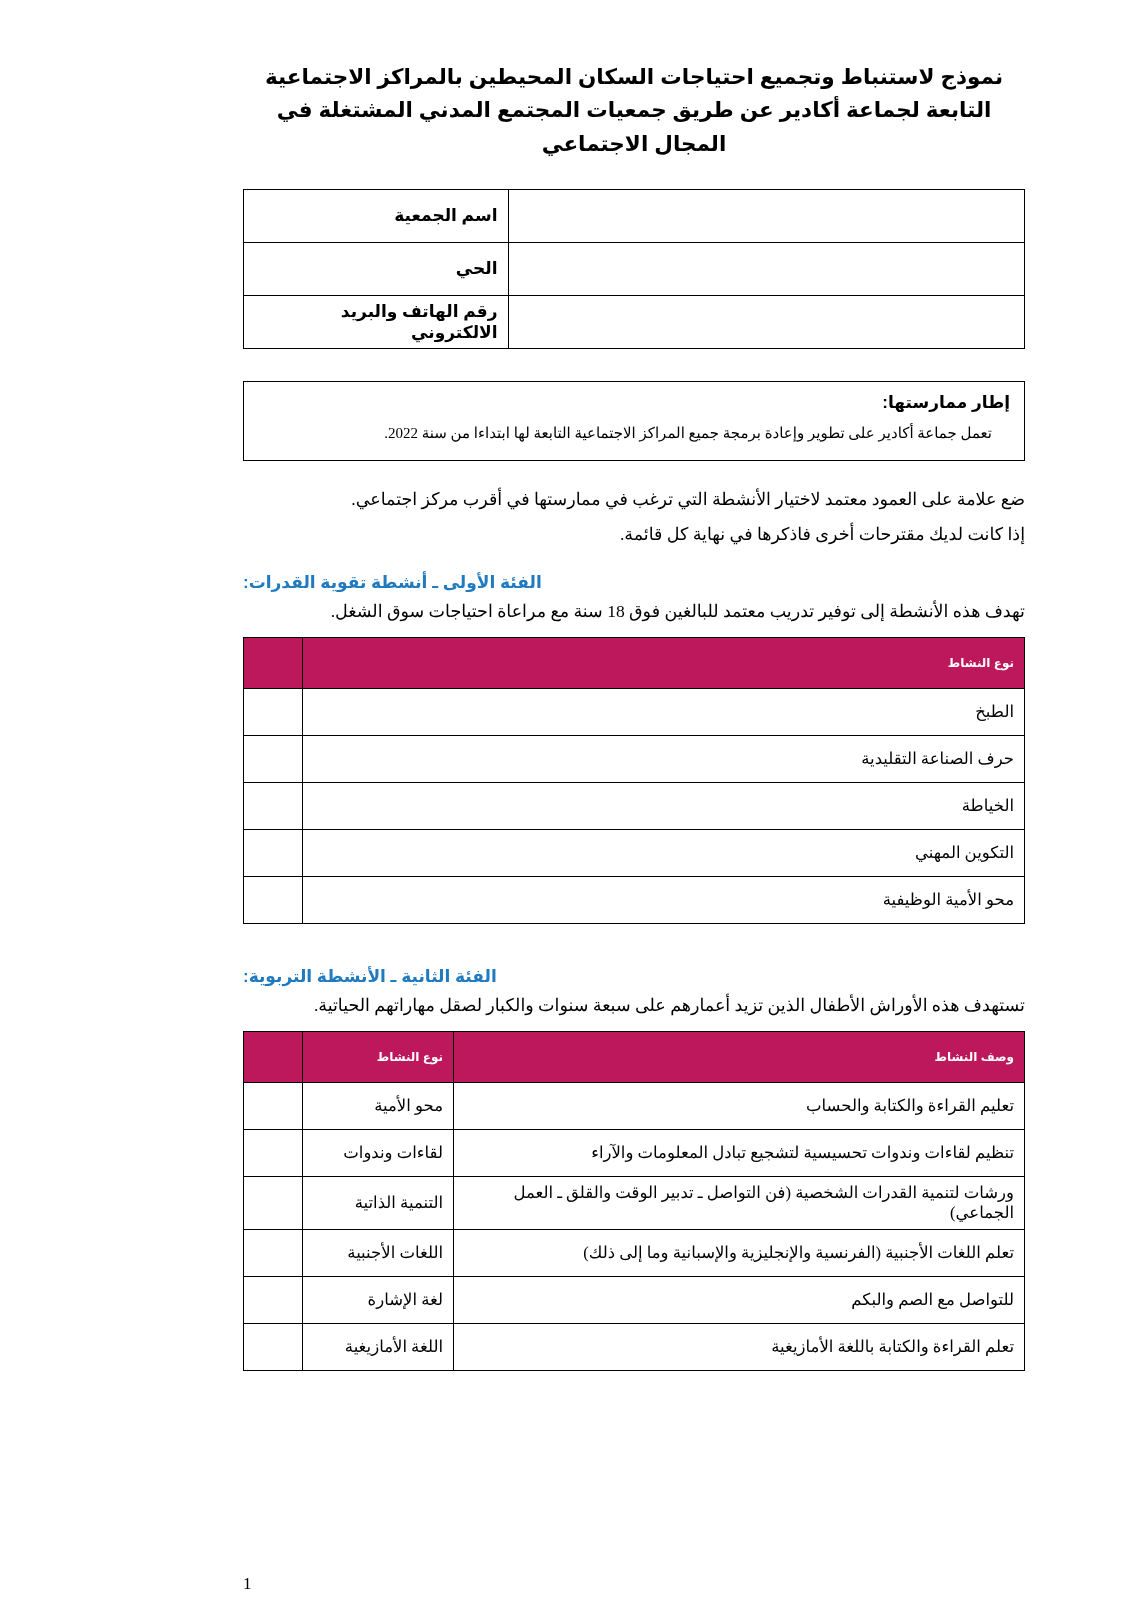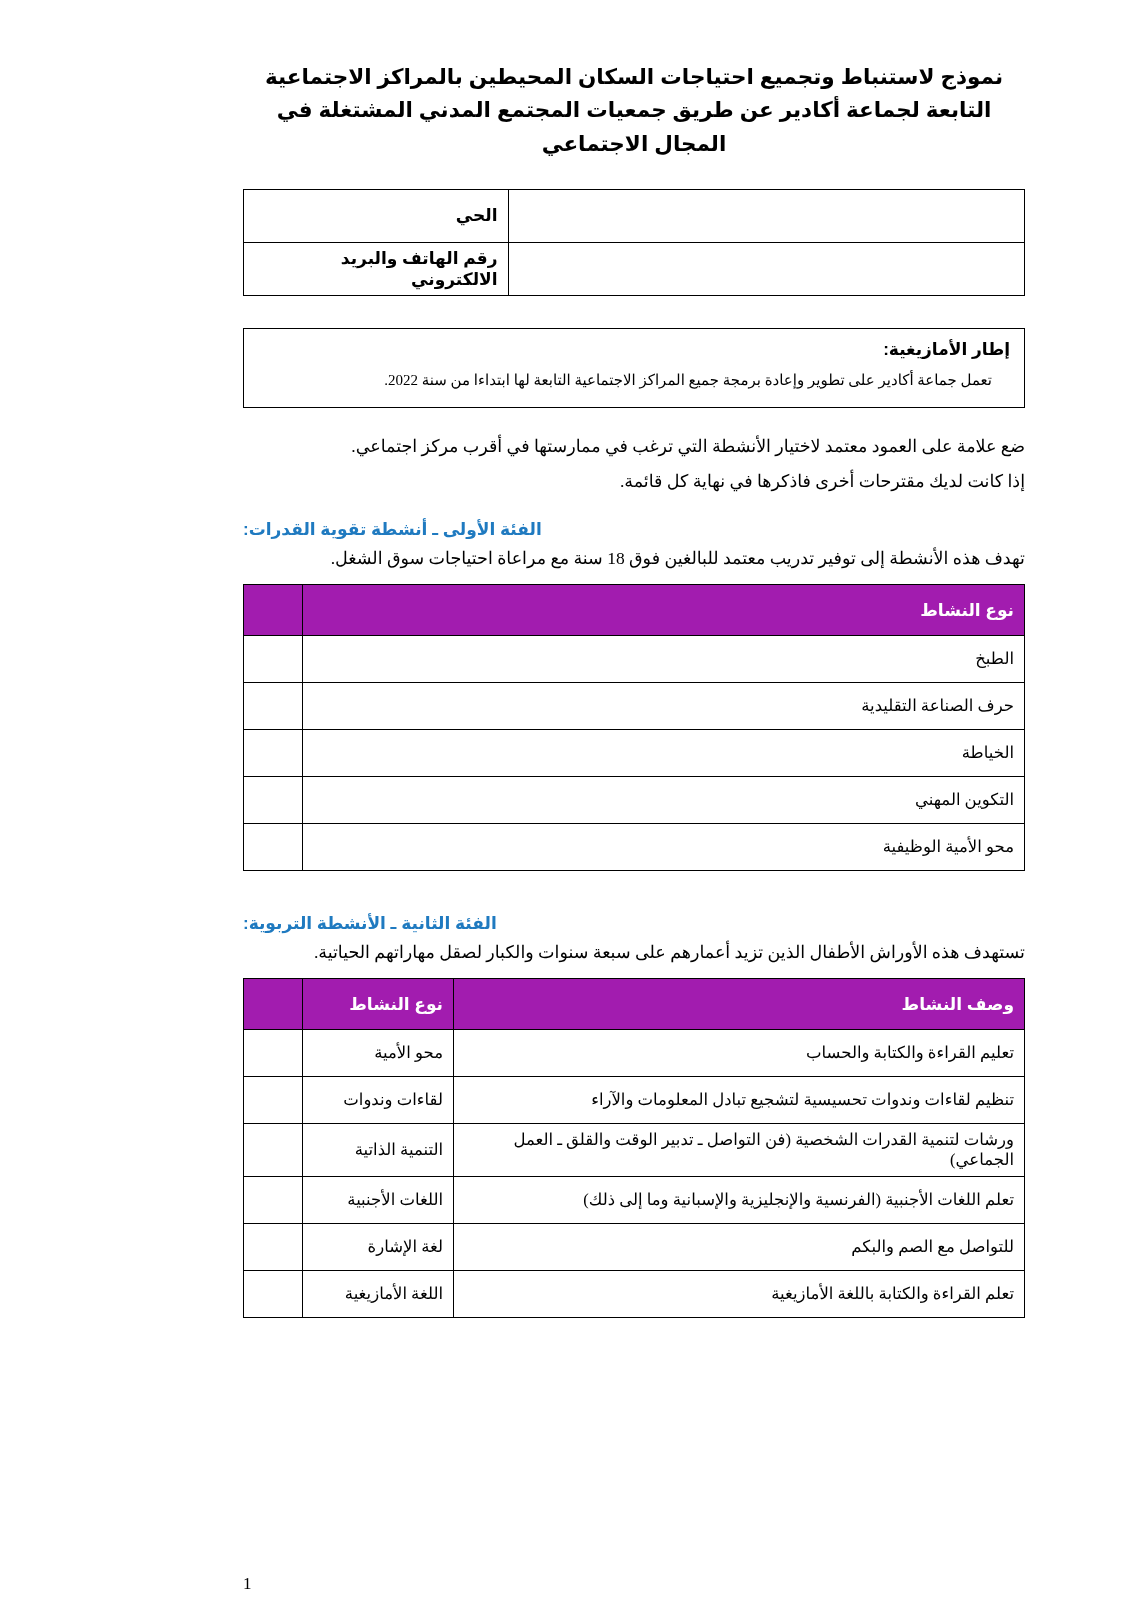--- a/index.html
+++ b/index.html
@@ -102,25 +102,25 @@
     margin-bottom: 10px;
   }
   .act-table th, .act-table td {
     border: 1px solid #000;
     padding: 6px 10px;
     font-size: 16.5px;
     vertical-align: middle;
     height: 34px;
   }
   .act-table thead th {
-    background: #a21caf;
+    background: #be185d;
     color: #ffffff;
     font-family: "Liberation Sans", "DejaVu Sans", sans-serif;
     font-weight: bold;
-    font-size: 17px;
+    font-size: 12px;
     height: 38px;
   }
   .col-check { width: 38px; }
   .col-type-1 { width: auto; text-align: right; }
   .col-type-2 { width: 130px; text-align: right; }
   .col-desc { text-align: right; }
   .cell-check { }
   .page-number {
     position: absolute;
     bottom: 22px;
@@ -134,31 +134,35 @@
 <body>
 
 <div class="page">
 
   <div class="doc-title">نموذج لاستنباط وتجميع احتياجات السكان المحيطين بالمراكز الاجتماعية التابعة لجماعة أكادير عن طريق جمعيات المجتمع المدني المشتغلة في المجال الاجتماعي</div>
 
   <table class="info-table">
     <tbody>
       <tr>
         <td class="blank"></td>
+        <td class="label">اسم الجمعية</td>
+      </tr>
+      <tr>
+        <td class="blank"></td>
         <td class="label">الحي</td>
       </tr>
       <tr>
         <td class="blank"></td>
         <td class="label">رقم الهاتف والبريد الالكتروني</td>
       </tr>
     </tbody>
   </table>
 
   <div class="frame-box">
-    <div class="frame-title">إطار الأمازيغية:</div>
+    <div class="frame-title">إطار ممارستها:</div>
     <p class="frame-p">تعمل جماعة أكادير على تطوير وإعادة برمجة جميع المراكز الاجتماعية التابعة لها ابتداءا من سنة 2022.</p>
   </div>
 
   <div class="instructions-block">
     <p class="instruction">ضع علامة على العمود معتمد لاختيار الأنشطة التي ترغب في ممارستها في أقرب مركز اجتماعي.</p>
     <p class="instruction">إذا كانت لديك مقترحات أخرى فاذكرها في نهاية كل قائمة.</p>
   </div>
 
   <div class="section-heading">الفئة الأولى ـ أنشطة تقوية القدرات:</div>
   <div class="section-desc">تهدف هذه الأنشطة إلى توفير تدريب معتمد للبالغين فوق 18 سنة مع مراعاة احتياجات سوق الشغل.</div>

